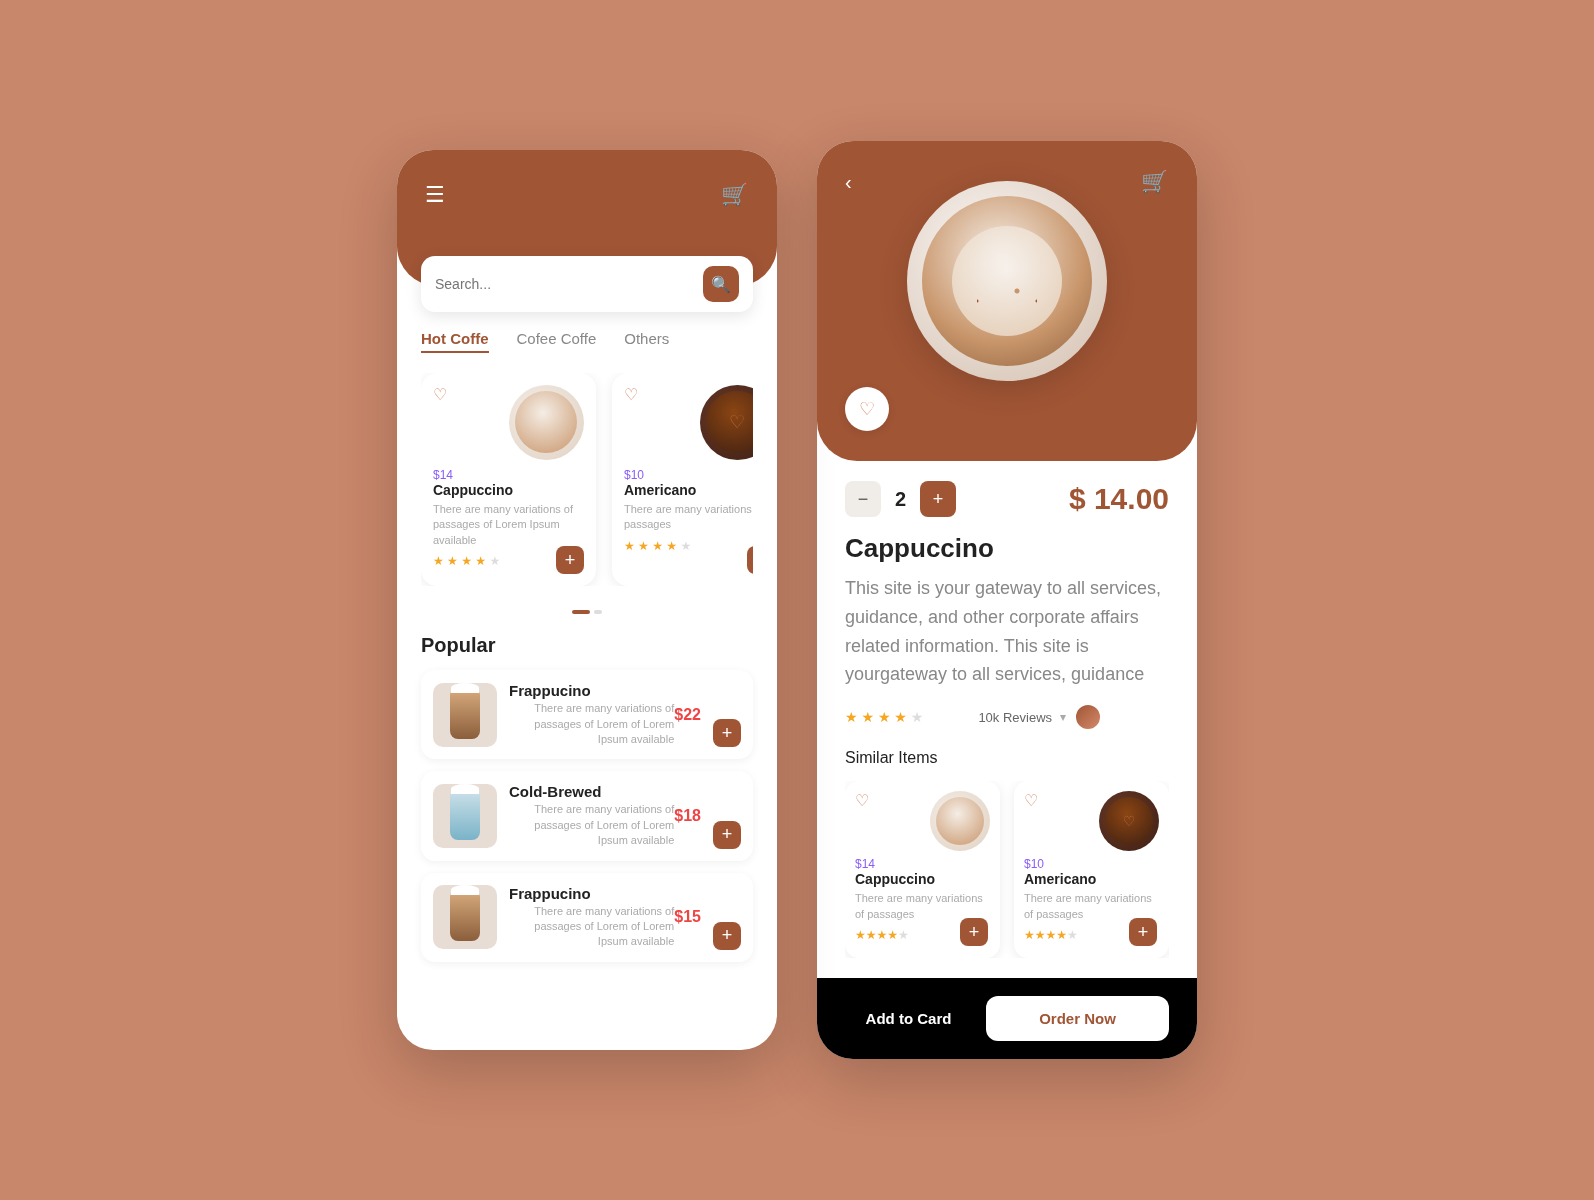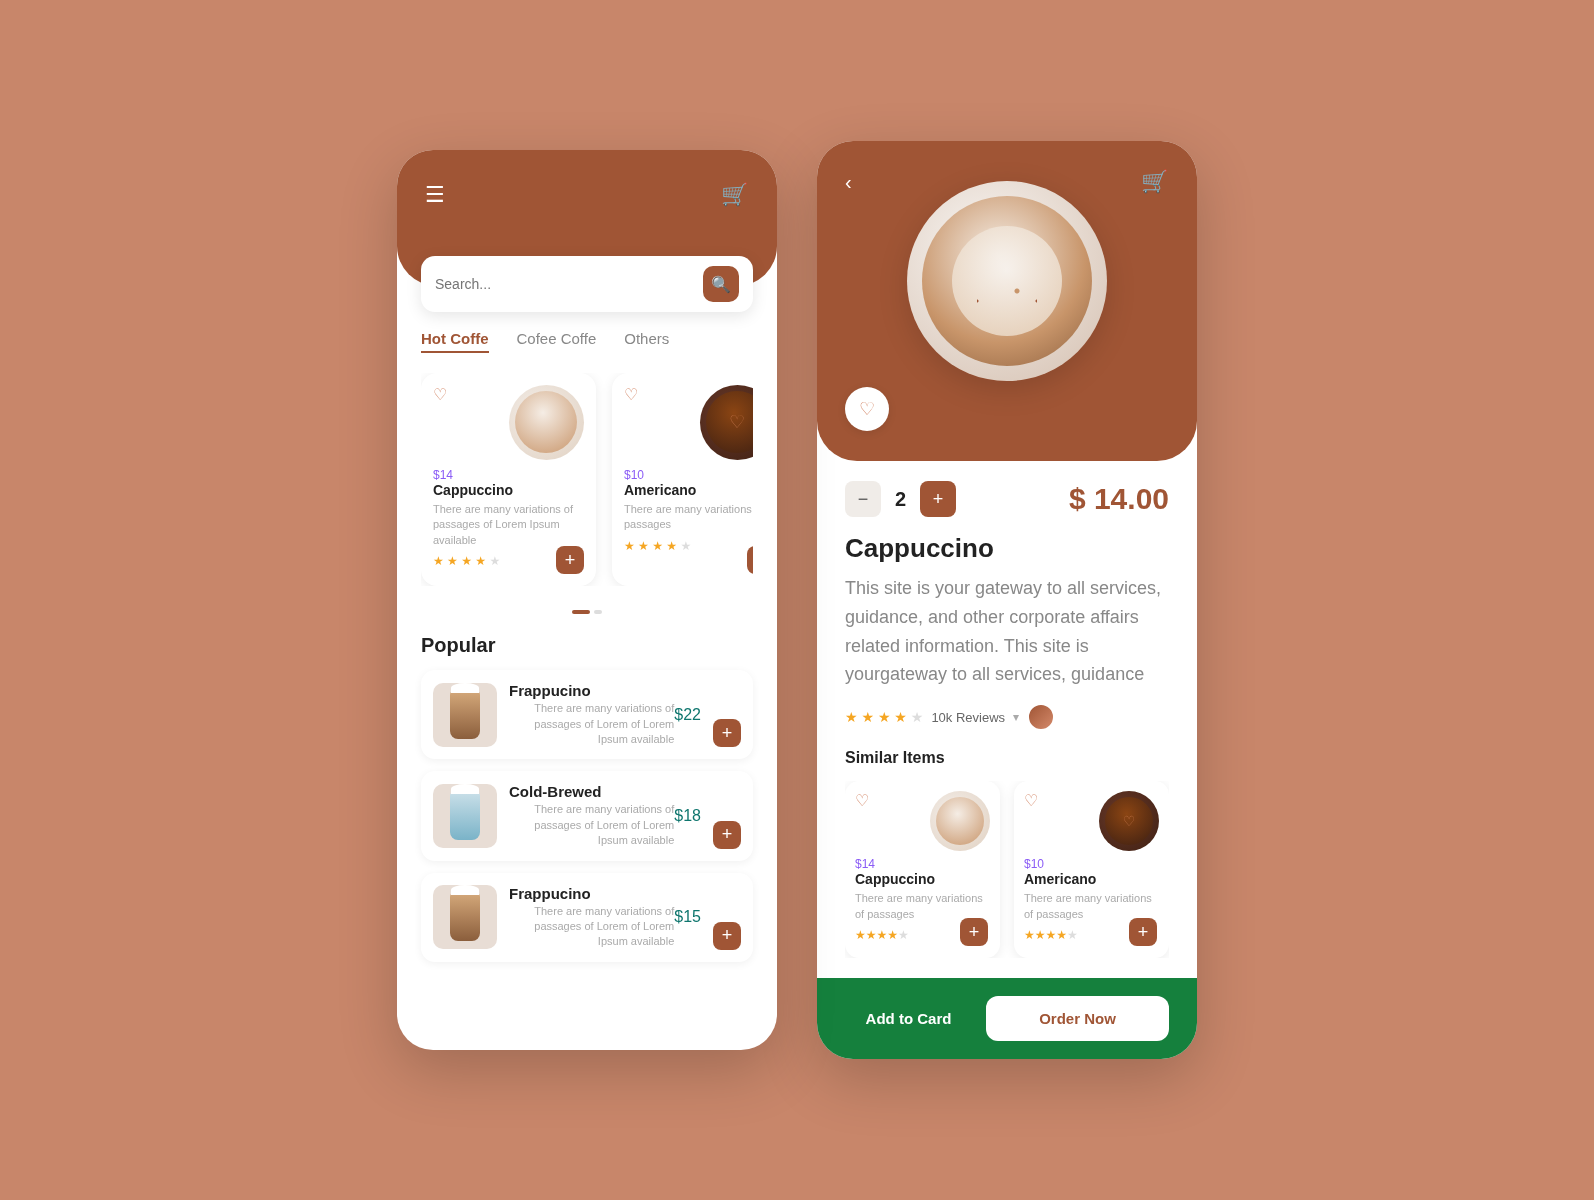--- a/index.html
+++ b/index.html
@@ -228,21 +228,21 @@
       left: 50%;
       transform: translateX(-50%);
       width: 28px;
       height: 10px;
       background: #fff;
       border-radius: 50% 50% 0 0;
     }
     .popular-info { flex: 1; }
     .popular-name { font-size: 15px; font-weight: 600; color: #222; }
     .popular-desc { font-size: 11px; color: #aaa; line-height: 1.4; margin-top: 2px; text-align: right; }
-    .popular-price { font-size: 16px; font-weight: 400; color: #0f766e; margin-left: auto; padding-right: 40px; }
+    .popular-price { font-size: 16px; font-weight: 700; color: #ef4444; margin-left: auto; padding-right: 40px; }
     .add-btn-popular {
       position: absolute;
       right: 12px;
       bottom: 12px;
       background: #a05535;
       color: #fff;
       border: none;
       border-radius: 8px;
       width: 28px;
       height: 28px;
@@ -380,30 +380,30 @@
 
     .product-title { font-size: 26px; font-weight: 700; color: #222; margin-bottom: 10px; }
     .product-desc { font-size: 18px; color: #888; line-height: 1.6; margin-bottom: 14px; }
     .review-row {
       display: flex;
       align-items: center;
       gap: 8px;
       margin-bottom: 18px;
     }
     .review-stars { color: #f5a623; font-size: 14px; }
-    .review-count { font-size: 13px; color: #666; }
+    .review-count { font-size: 13px; color: #666; margin-left: 47px; }
     .avatar-circle {
       width: 28px;
       height: 28px;
       border-radius: 50%;
       background: linear-gradient(135deg, #a05535, #d4896a);
       border: 2px solid #fff;
     }
 
-    .similar-title { font-size: 16px; font-weight: 700; color: #222; margin-bottom: 14px; }
+    .similar-title { font-size: 16px; font-weight: 400; color: #222; margin-bottom: 14px; }
     .similar-row {
       display: flex;
       gap: 14px;
       overflow: hidden;
     }
     .similar-card {
       background: #fff;
       border-radius: 14px;
       box-shadow: 0 2px 12px rgba(0,0,0,0.08);
       padding: 10px;
@@ -412,21 +412,21 @@
       position: relative;
     }
     .similar-card .card-top {
       display: flex;
       justify-content: space-between;
       margin-bottom: 6px;
     }
 
     
     .screen2-footer {
-      background: #15803d;
+      background: #000000;
       display: flex;
       align-items: center;
       padding: 18px 28px;
       gap: 14px;
     }
     .add-to-card-btn {
       color: #fff;
       font-size: 15px;
       font-weight: 600;
       background: none;

